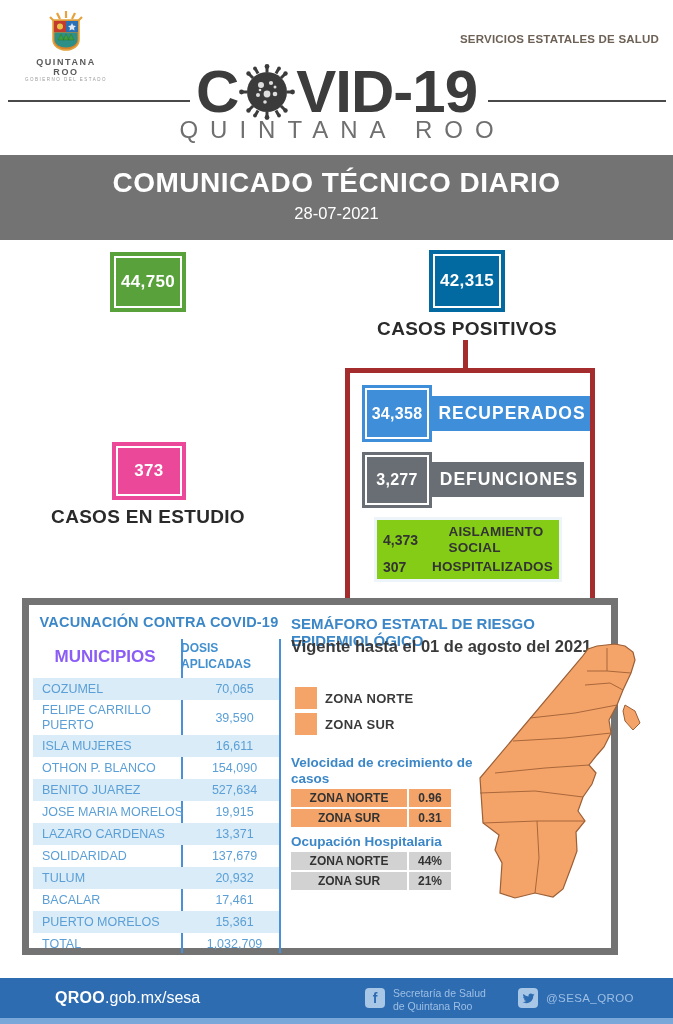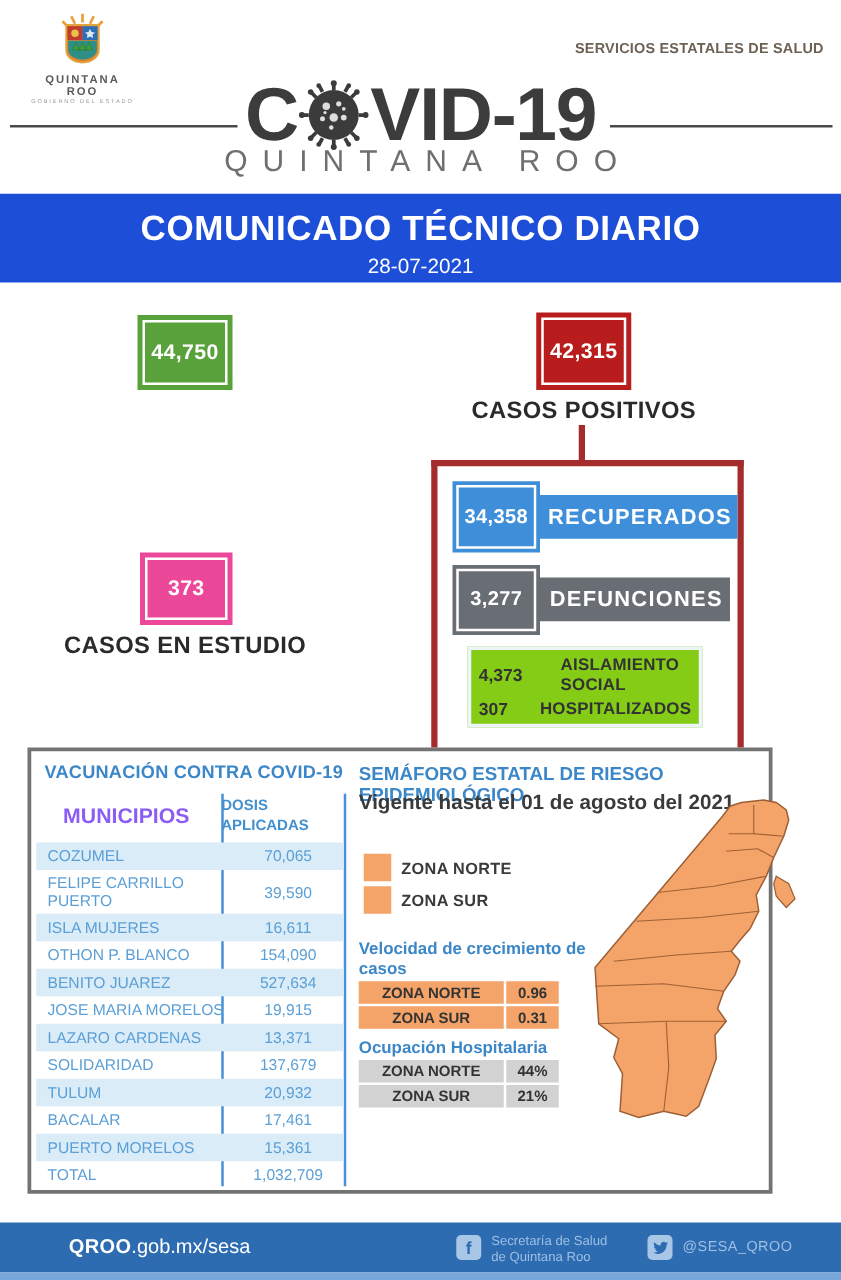--- a/index.html
+++ b/index.html
@@ -15,31 +15,31 @@
   .covid-title{top:62px;left:0;width:673px;display:flex;align-items:center;justify-content:center;}
   .covid-word{display:flex;align-items:center;font-weight:900;font-size:60px;color:#3c3c3c;
               letter-spacing:-1px;line-height:1;}
   .title-rule{top:100px;height:2.4px;background:#4a4a4a;}
   .rule-left{left:8px;width:182px;}
   .rule-right{left:488px;width:178px;}
   .covid-sub{top:116px;left:0;width:673px;text-align:center;font-size:24px;color:#6f6f6f;
              letter-spacing:12px;text-indent:12px;}
 
   
-  .banner{top:155px;left:0;width:673px;height:71px;background:#1d4ed8;color:#fff;text-align:center;}
+  .banner{top:155px;left:0;width:673px;height:85px;background:#737373;color:#fff;text-align:center;}
   .banner-title{margin-top:12px;font-size:28px;font-weight:600;letter-spacing:.5px;}
   .banner-date{margin-top:5px;font-size:16.5px;font-weight:400;}
 
   
   .statbox{display:flex;align-items:center;justify-content:center;}
   .statbox .inner{flex:1;align-self:stretch;margin:4px;border:2px solid #fff;
                   display:flex;align-items:center;justify-content:center;
                   color:#fff;font-weight:700;font-size:17px;letter-spacing:.3px;}
   .box-green{left:110px;top:252px;width:76px;height:60px;background:#59a23b;}
-  .box-red{left:429px;top:250px;width:76px;height:62px;background:#b91c1c;}
+  .box-red{left:429px;top:250px;width:76px;height:62px;background:#0369a1;}
   .box-yellow{left:112px;top:442px;width:74px;height:58px;background:#ec4899;}
   .stat-label{font-size:19px;font-weight:900;color:#2a2a2a;text-align:center;letter-spacing:.3px;}
   .lbl-neg{left:20px;top:318px;width:256px;}
   .lbl-pos{left:340px;top:318px;width:254px;}
   .lbl-est{left:20px;top:506px;width:256px;}
 
   .connector{left:463px;top:340px;width:5px;height:29px;background:#a52c2c;}
   .bracket{left:345px;top:368px;width:240px;height:230px;border:5px solid #a52c2c;border-bottom:none;}
 
   .sub-box{width:70px;display:flex;z-index:2;}
@@ -51,21 +51,21 @@
   .rib-blue{left:420px;top:396px;width:156px;background:#3e8ed9;}
   .rib-gray{left:420px;top:462px;width:150px;background:#696e74;}
 
   .iso-panel{left:374px;top:517px;width:188px;height:65px;background:#84cc16;border:3px solid #edf5fa;
              box-sizing:border-box;display:flex;flex-direction:column;justify-content:center;padding:2px 6px;}
   .iso-row{display:flex;align-items:center;}
   .iso-val{width:52px;font-weight:700;font-size:14px;color:#333;}
   .iso-lbl{font-weight:700;font-size:13.5px;color:#333;line-height:1.15;letter-spacing:.2px;}
 
   
-  .panel{left:22px;top:598px;width:596px;height:357px;border:3px solid #737373;box-sizing:border-box;background:#fff;}
+  .panel{left:22px;top:598px;width:596px;height:357px;border:7px solid #737373;box-sizing:border-box;background:#fff;}
   .vacc-title{left:10px;top:9px;width:240px;text-align:center;font-size:14.5px;font-weight:600;
               color:#3c87c7;letter-spacing:.2px;}
   .vdiv{width:2px;background:#4a90d9;top:34px;height:314px;}
   .vdiv-col{left:152px;}
   .vdiv-split{left:250px;}
   .col-head1{left:0;top:42px;width:152px;text-align:center;font-size:17px;font-weight:600;color:#8b5cf6;}
   .col-head2{left:152px;top:36px;width:98px;text-align:left;font-size:12px;font-weight:600;
              color:#4390cf;line-height:1.3;}
   .vrows{left:4px;top:73px;width:246px;display:flex;flex-direction:column;}
   .vrow{display:flex;align-items:center;height:22px;font-size:12.5px;color:#5b9fd6;}

